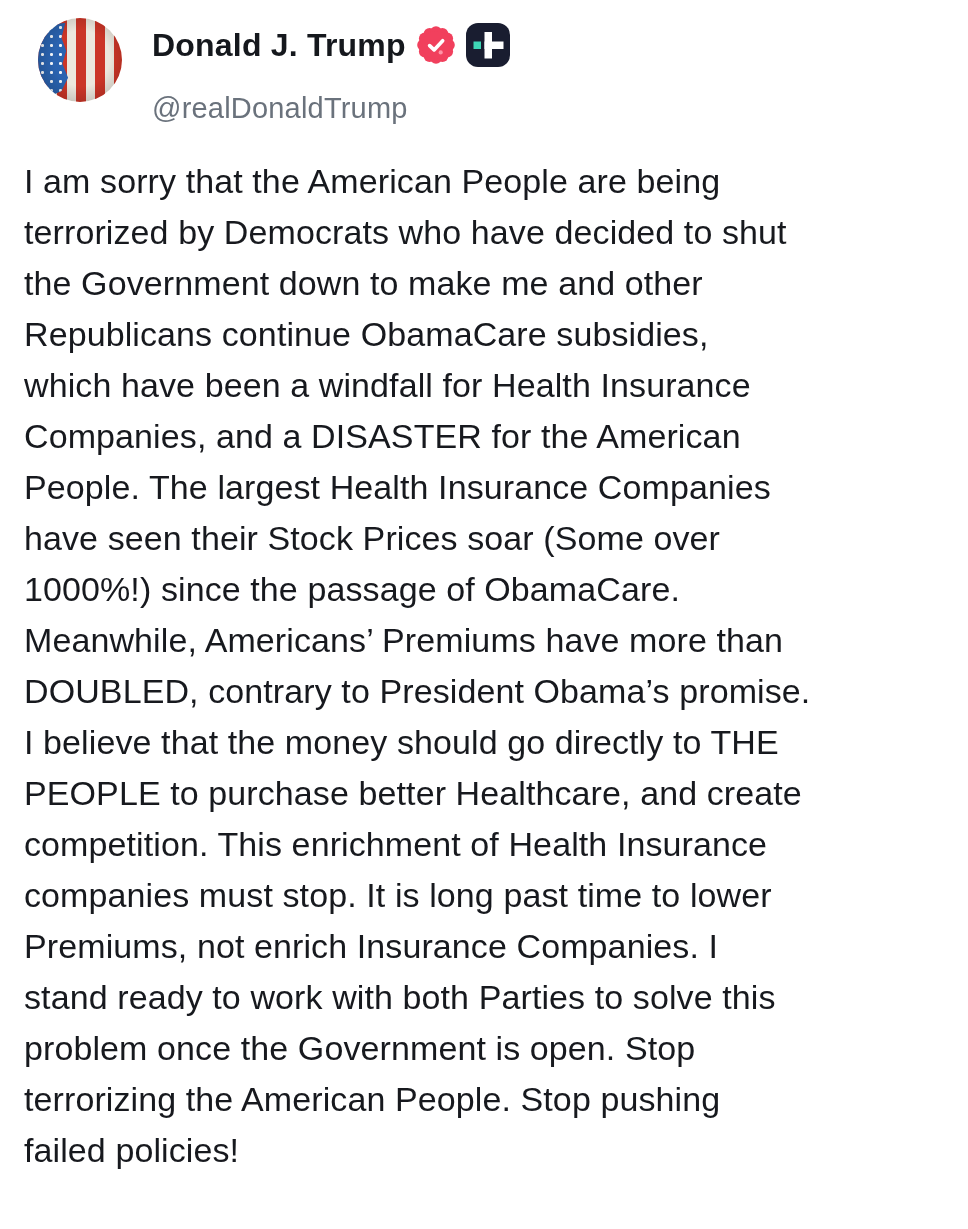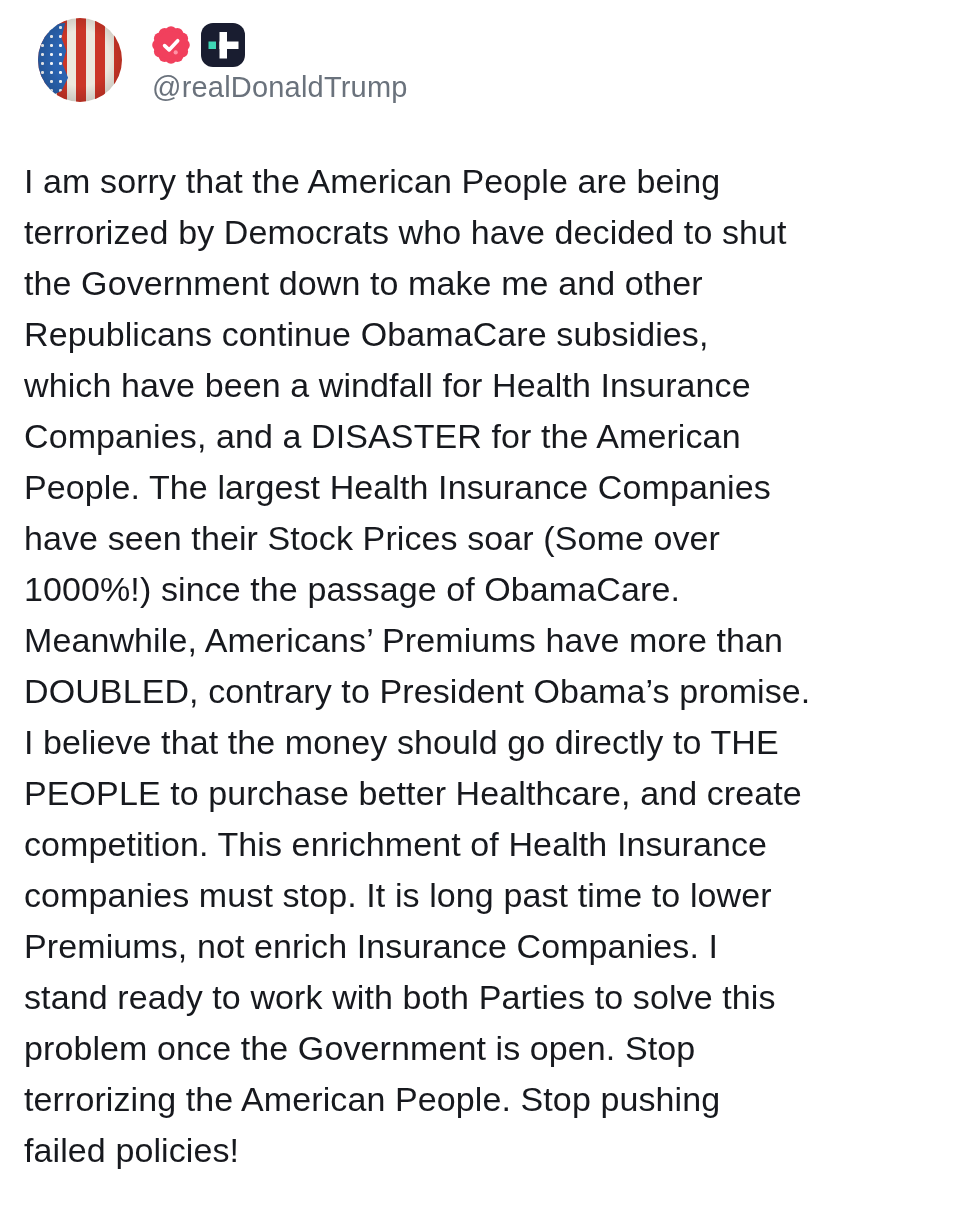--- a/index.html
+++ b/index.html
@@ -35,21 +35,21 @@
   }
 
   .header-text { margin-left:30px; padding-top:5px; }
   .name-row { display:flex; align-items:center; gap:11px; }
   .display-name {
     font-size:32px; font-weight:700; color:#15181d; letter-spacing:0.2px;
     line-height:44px; white-space:nowrap; cursor:pointer;
   }
   .badge { display:block; }
   .handle {
-    margin-top:1px; font-size:29px; color:#6a727c; letter-spacing:0.2px;
+    margin-top:22px; font-size:29px; color:#6a727c; letter-spacing:0.2px;
     line-height:38px; cursor:pointer;
   }
 
   
   .body-text {
     position:absolute; left:24px; top:156px;
     font-size:34px; line-height:51px; letter-spacing:0.1px;
     color:#17191e; white-space:pre;
   }
 </style>
@@ -58,20 +58,21 @@
 
 <div class="page">
 
   <div class="header">
 
     <div class="avatar" title=""></div>
 
     <div class="header-text">
       <div class="name-row">
 
+        <span class="display-name">Donald J. Trump</span>
 
         <svg class="badge" width="38" height="38" viewBox="0 0 38 38">
           <g fill="#f1405d">
             <circle cx="31.8" cy="19" r="6"></circle>
             <circle cx="30.08" cy="25.4" r="6"></circle>
             <circle cx="25.4" cy="30.08" r="6"></circle>
             <circle cx="19" cy="31.8" r="6"></circle>
             <circle cx="12.6" cy="30.08" r="6"></circle>
             <circle cx="7.92" cy="25.4" r="6"></circle>
             <circle cx="6.2" cy="19" r="6"></circle>

